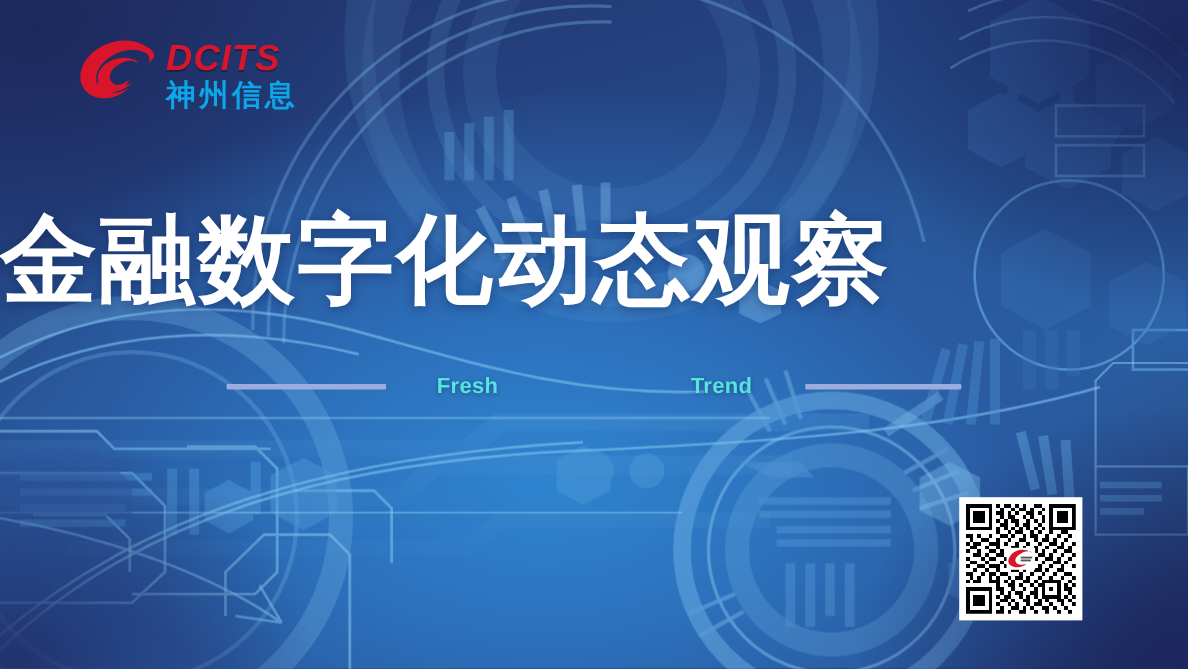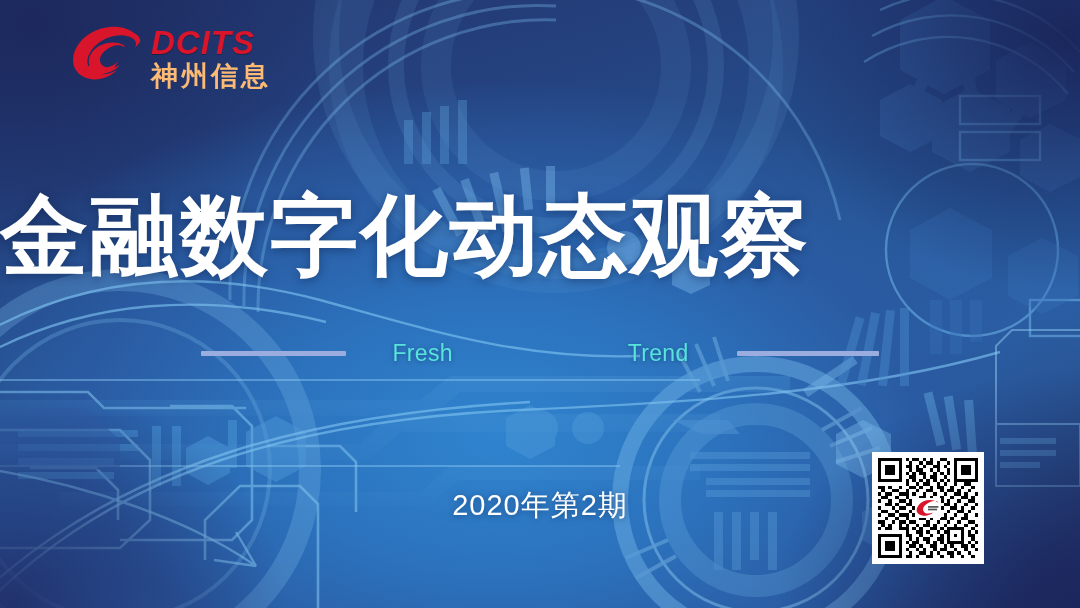--- a/index.html
+++ b/index.html
@@ -26,51 +26,51 @@
     background:
       radial-gradient(ellipse 420px 330px at 3% 4%,   rgba(28,40,92,.92) 0%, rgba(28,40,92,0) 72%),
       radial-gradient(ellipse 430px 360px at 99% 6%,  rgba(26,37,90,.95) 0%, rgba(26,37,90,0) 70%),
       radial-gradient(ellipse 380px 300px at 1% 99%,  rgba(33,46,104,.92) 0%, rgba(33,46,104,0) 72%),
       radial-gradient(ellipse 430px 330px at 100% 99%,rgba(27,38,92,.95) 0%, rgba(27,38,92,0) 70%);
   }
   .bg-svg { position:absolute; inset:0; }
   .bg-svg svg { display:block; width:1080px; height:608px; }
 
   
-  .logo { position:absolute; left:70px; top:24px; display:flex; gap:9px; }
+  .logo { position:absolute; left:70px; top:34px; display:flex; gap:9px; }
   .logo-mark { width:72px; height:66px; flex:none; }
   .logo-words { display:flex; flex-direction:column; justify-content:center; padding-top:2px; }
   .logo-en {
     font-size:33px; font-weight:bold; font-style:italic; color:#d8152a;
     letter-spacing:1px; line-height:1.02;
     text-shadow:0 1px 0 rgba(0,0,0,.28);
   }
   .logo-cn {
-    font-size:27px; font-weight:bold; color:#fdba74;
+    font-size:27px; font-weight:bold; color:#0ea5e9;
     letter-spacing:3px; line-height:1.12; margin-top:1px;
   }
 
   
   .title {
     position:absolute; left:0; right:0; top:188px; text-align:left;
     font-size:88px; font-weight:bold; color:#ffffff;
     letter-spacing:2px; line-height:1.08; white-space:nowrap;
     text-shadow:0 2px 10px rgba(10,30,70,.45);
   }
 
   
   .tagline {
     position:absolute; left:0; right:0; top:340px;
     display:flex; align-items:center; justify-content:center; gap:0;
   }
   .rule { height:5px; background:#9badde; border-radius:1px; flex:none; }
   .rule-l { width:145px; margin-right:46px; }
   .rule-r { width:142px; margin-left:48px; }
   .tag-word {
-    font-size:23px; font-weight:normal; color:#58e4dd;
+    font-size:20px; font-weight:bold; color:#58e4dd;
     letter-spacing:.3px; white-space:nowrap;
     text-shadow:0 1px 4px rgba(10,40,80,.45);
   }
   .tag-gap-1 { width:90px; flex:none; }
   .tag-gap-2 { width:85px; flex:none; }
 
   
   .issue {
     position:absolute; left:0; right:0; top:486px; text-align:center;
     font-size:29px; color:#ffffff; letter-spacing:1px;
@@ -299,21 +299,20 @@
 
   <div class="tagline">
     <div class="rule rule-l"></div>
     <div class="tag-word">Fresh</div>
     <div class="tag-gap-1"></div>
     <div class="tag-gap-2"></div>
     <div class="tag-word">Trend</div>
     <div class="rule rule-r"></div>
   </div>
 
-  <div class="issue">2020年第2期</div>
 
   <div class="qr">
     <svg viewBox="0 0 29 29" shape-rendering="crispEdges" xmlns="http://www.w3.org/2000/svg">
       <rect width="29" height="29" fill="#ffffff"></rect>
       <g fill="#000000">
 
         <path d="M0 0h7v7h-7z"></path>
           <path d="M1 1h5v5h-5z" fill="#fff"></path>
           <path d="M2 2h3v3h-3z"></path>
         <path d="M22 0h7v7h-7z"></path>

